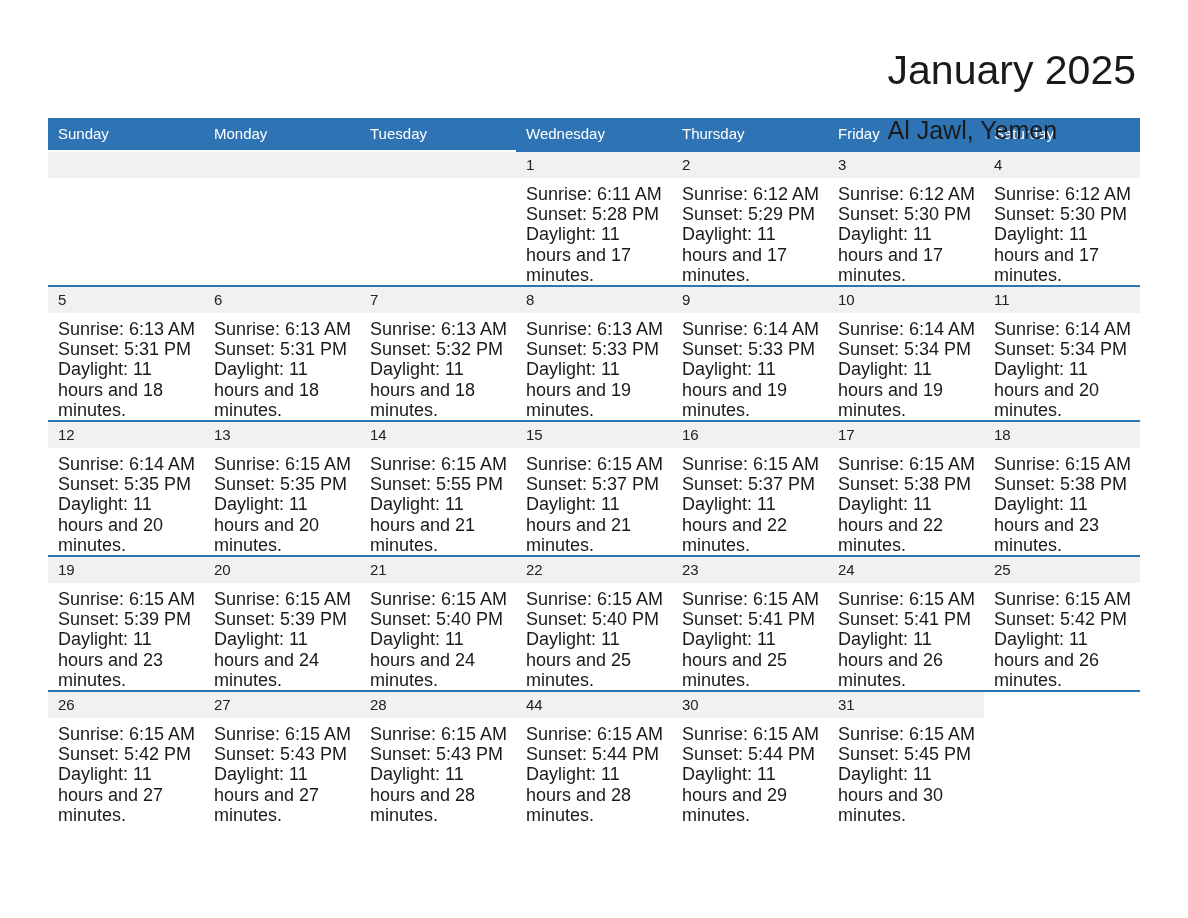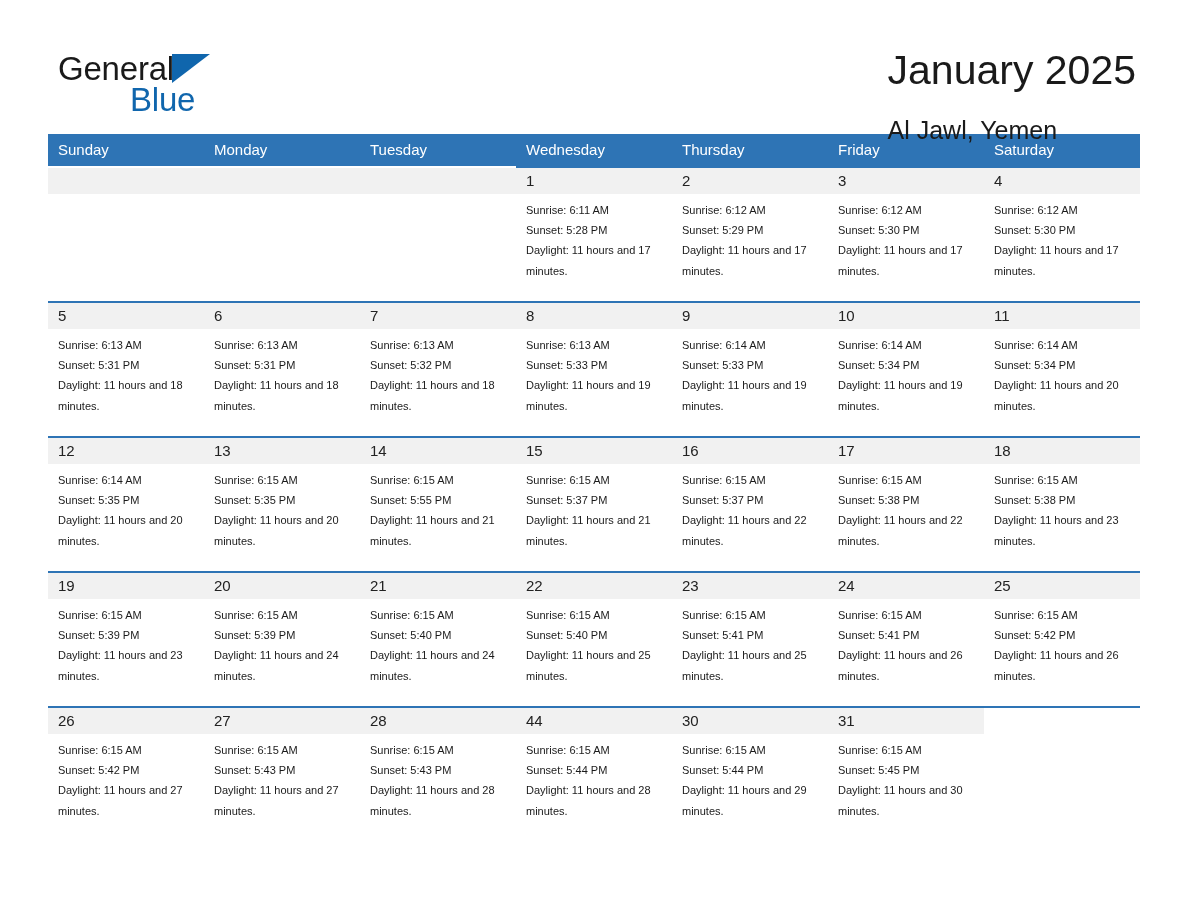--- a/index.html
+++ b/index.html
@@ -77,21 +77,21 @@
   .cal-location {
     font-size: 25px;
     color: #1a1a1a;
     line-height: 32px;
     margin-top: 20px;
     white-space: nowrap;
   }
 
   
   .calendar {
-    margin: 16px 48px;
+    margin: 0 48px;
     width: 1092px;
     border-collapse: collapse;
     table-layout: fixed;
   }
   .calendar col { width: 156px; }
 
   thead th {
     background: #2e74b5;
     color: #ffffff;
     font-size: 15px;
@@ -121,43 +121,34 @@
     line-height: 22px;
   }
   td.day-cell.empty .daynum-strip {
     background: #f1f1f1;
   }
   td.day-cell.blank .daynum-strip {
     background: #ffffff;
   }
   .cell-body {
     padding: 6px 8px 0 10px;
-    font-size: 11px;
+    font-size: 18px;
     line-height: 20.2px;
     color: #1a1a1a;
   }
   .cell-body div { white-space: nowrap; }
   .cell-body .daylight-wrap { white-space: normal; }
 </style>
 </head>
 <body>
 
 <div class="page">
 
   <div class="masthead">
 
-    <div class="brand">
-      <div class="brand-row1">
-        <span class="brand-general">General</span>
-        <span class="brand-flag"></span>
-      </div>
-      <div class="brand-row2">
-        <span class="brand-blue">Blue</span>
-      </div>
-    </div>
 
     <div class="title-block">
       <div class="cal-title">January 2025</div>
       <div class="cal-location">Al Jawl, Yemen</div>
     </div>
 
   </div>
 
   <table class="calendar">
     <colgroup>

